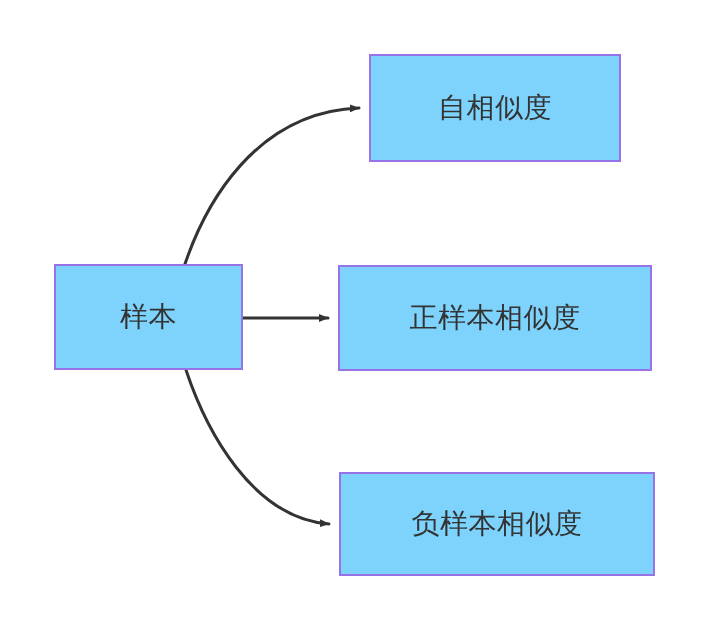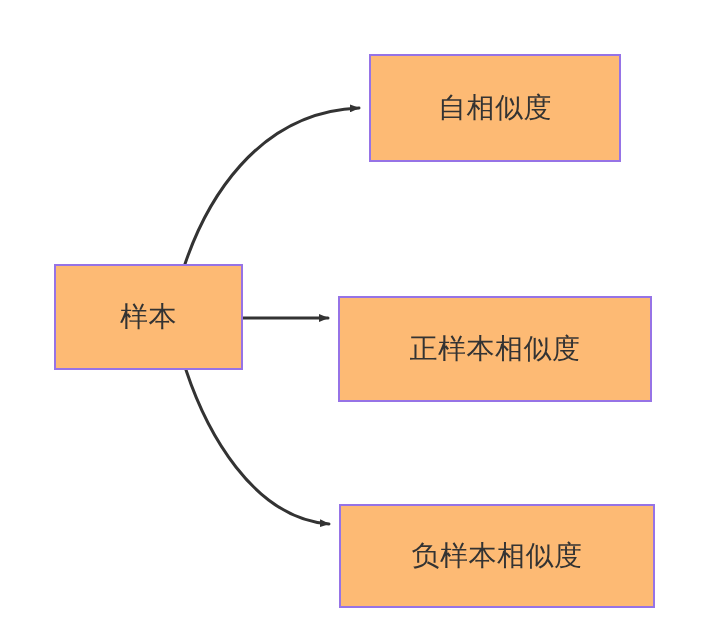--- a/index.html
+++ b/index.html
@@ -21,40 +21,40 @@
     position: absolute;
     left: 0;
     top: 0;
     width: 708px;
     height: 636px;
     pointer-events: none;
   }
   .node {
     position: absolute;
     box-sizing: border-box;
-    background: #fdba74;
+    background: #7dd3fc;
     border: 2px solid #9673e6;
     display: flex;
     align-items: center;
     justify-content: center;
   }
   .node-label {
     color: #333333;
     font-size: 28px;
     font-family: "Liberation Sans", "DejaVu Sans", sans-serif;
     font-weight: 400;
     line-height: 1.2;
     letter-spacing: 0.5px;
     white-space: nowrap;
     text-align: center;
   }
   #node-sample      { left: 54px;  top: 264px; width: 189px; height: 106px; justify-content: center; }
   #node-self-sim    { left: 369px; top: 54px;  width: 252px; height: 108px; }
-  #node-pos-sim     { left: 338px; top: 265px; width: 314px; height: 106px; margin-top: 31px; }
-  #node-neg-sim     { left: 339px; top: 472px; width: 316px; height: 104px; margin-top: 32px; }
+  #node-pos-sim     { left: 338px; top: 265px; width: 314px; height: 106px; }
+  #node-neg-sim     { left: 339px; top: 472px; width: 316px; height: 104px; }
 </style>
 </head>
 <body>
 
 <div id="diagram-canvas">
 
   <svg id="edge-layer" viewBox="0 0 708 636">
     <defs>
       <marker id="arrowhead" markerWidth="10" markerHeight="8" refX="9.2" refY="4" orient="auto" markerUnits="userSpaceOnUse">
         <path d="M0,0 L10,4 L0,8 z" fill="#333333"></path>

